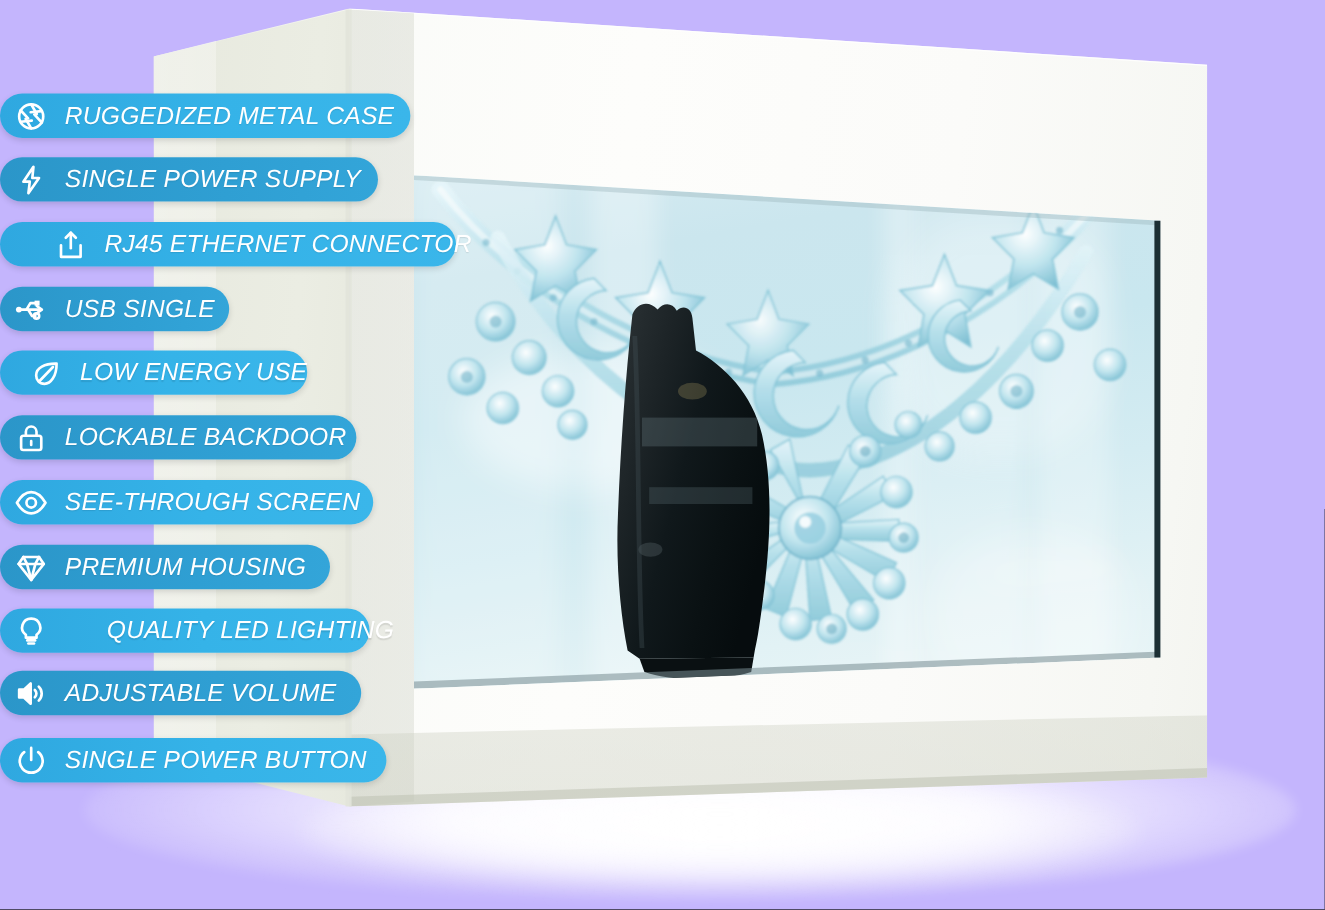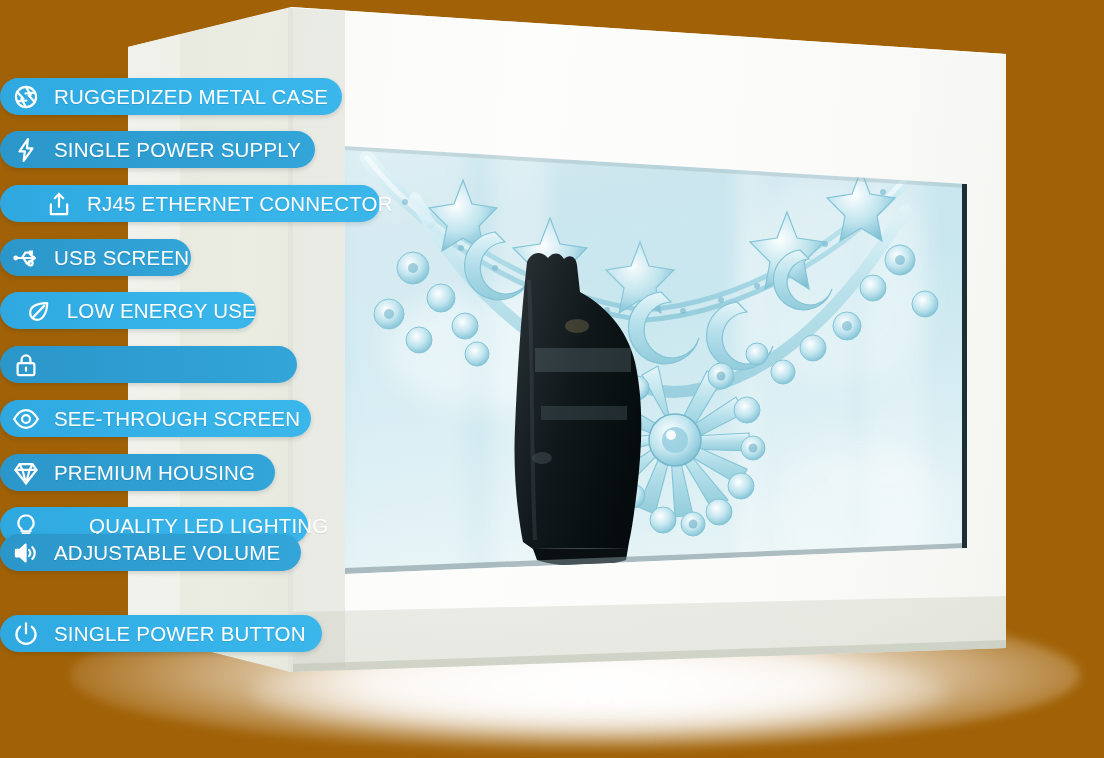--- a/index.html
+++ b/index.html
@@ -1,18 +1,18 @@
 <!DOCTYPE html>
 <html><head>
 <meta charset="utf-8">
 <style>
   html,body{margin:0;padding:0;background:#000;}
   body{width:1104px;height:758px;overflow:hidden;
        font-family:"Liberation Sans","DejaVu Sans",sans-serif;}
-  #stage{position:relative;width:1104px;height:758px;background:#a16207;}
+  #stage{position:relative;width:1104px;height:758px;background:#c4b5fd;font-style:italic;}
 
   
   .floor-glow{position:absolute;left:70px;top:600px;width:1010px;height:150px;
      border-radius:50%;
      background:radial-gradient(ellipse at 52% 50%, rgba(255,255,255,.97) 0%,
                 rgba(255,255,255,.85) 30%, rgba(255,255,255,.45) 52%,
                 rgba(255,255,255,.12) 70%, rgba(255,255,255,0) 82%);
      filter:blur(5px);}
   .floor-glow2{position:absolute;left:250px;top:645px;width:700px;height:95px;
      border-radius:50%;
@@ -346,21 +346,21 @@
       <path d="M2.6 12 H18.4"></path>
               <circle cx="3.2" cy="12" r="2.1" fill="#fff" stroke="none"></circle>
       <path d="M16 9.4 L19.6 12 L16 14.6"></path>
       <path d="M8.6 12 L11.4 7.4 H14.6"></path>
               <rect x="14.4" y="5.6" width="3.6" height="3.6" fill="#fff" stroke="none"></rect>
       <path d="M9.8 12 L12.6 16.6 H15"></path>
               <circle cx="15.8" cy="16.6" r="1.9"></circle>
             </g>
           </svg>
         </span>
-        <span class="txt">USB SCREEN</span>
+        <span class="txt">USB SINGLE</span>
       </div>
       <div class="pill light" style="top: 292px; width: 256px; justify-content: flex-end;">
         <span class="ico">
           <svg viewBox="0 0 24 24">
             <g fill="none" stroke="#ffffff" stroke-width="1.9" stroke-linecap="round" stroke-linejoin="round">
       <path d="M19 5.2 C 19 14.4, 14.6 19.6, 10.4 19.6 C 6.6 19.6, 4.4 16.8, 4.4 13.4
                C 4.4 8.2, 10.4 5, 19 5.2 Z"></path>
       <path d="M16.4 7.6 L7 17.4"></path>
             </g>
           </svg>
@@ -370,20 +370,21 @@
       <div class="pill dark" style="top: 346px; width: 297px;">
         <span class="ico">
           <svg viewBox="0 0 24 24">
             <g fill="none" stroke="#ffffff" stroke-width="1.9" stroke-linecap="round" stroke-linejoin="round">
       <rect x="4.8" y="10.4" width="14.4" height="10.2" rx="1.6"></rect>
       <path d="M8.2 10.4 V7.6 a3.8 3.8 0 0 1 7.6 0 V10.4"></path>
       <path d="M12 14.2 V17"></path>
             </g>
           </svg>
         </span>
+        <span class="txt">LOCKABLE BACKDOOR</span>
       </div>
       <div class="pill light" style="top: 400px; width: 311px;">
         <span class="ico">
           <svg viewBox="0 0 24 24">
             <g fill="none" stroke="#ffffff" stroke-width="1.9" stroke-linecap="round" stroke-linejoin="round">
       <path d="M1.8 12 C 5 6.6, 8.6 4.4, 12 4.4 C 15.4 4.4, 19 6.6, 22.2 12
                C 19 17.4, 15.4 19.6, 12 19.6 C 8.6 19.6, 5 17.4, 1.8 12 Z"></path>
       <circle cx="12" cy="12" r="3.4"></circle>
             </g>
           </svg>
@@ -408,21 +409,21 @@
           <svg viewBox="0 0 24 24">
             <g fill="none" stroke="#ffffff" stroke-width="1.9" stroke-linecap="round" stroke-linejoin="round">
       <path d="M12 3 a6.4 6.4 0 0 0 -3.8 11.6 V16.6 h7.6 V14.6 A6.4 6.4 0 0 0 12 3 Z"></path>
       <path d="M9.2 18.6 H14.8"></path>
               <path d="M10 20.8 H14"></path>
             </g>
           </svg>
         </span>
         <span class="txt">QUALITY LED LIGHTING</span>
       </div>
-      <div class="pill dark" style="top: 534px; width: 301px;">
+      <div class="pill dark" style="top: 559px; width: 301px;">
         <span class="ico">
           <svg viewBox="0 0 24 24">
             <g fill="none" stroke="#ffffff" stroke-width="1.9" stroke-linecap="round" stroke-linejoin="round">
       <path d="M3.4 9.2 H6.8 L11.6 4.8 V19.2 L6.8 14.8 H3.4 Z" fill="#ffffff" stroke="#ffffff"></path>
       <path d="M14.6 9.4 a3.6 3.6 0 0 1 0 5.2"></path>
       <path d="M17.4 7 a7 7 0 0 1 0 10"></path>
             </g>
           </svg>
         </span>
         <span class="txt">ADJUSTABLE VOLUME</span>

